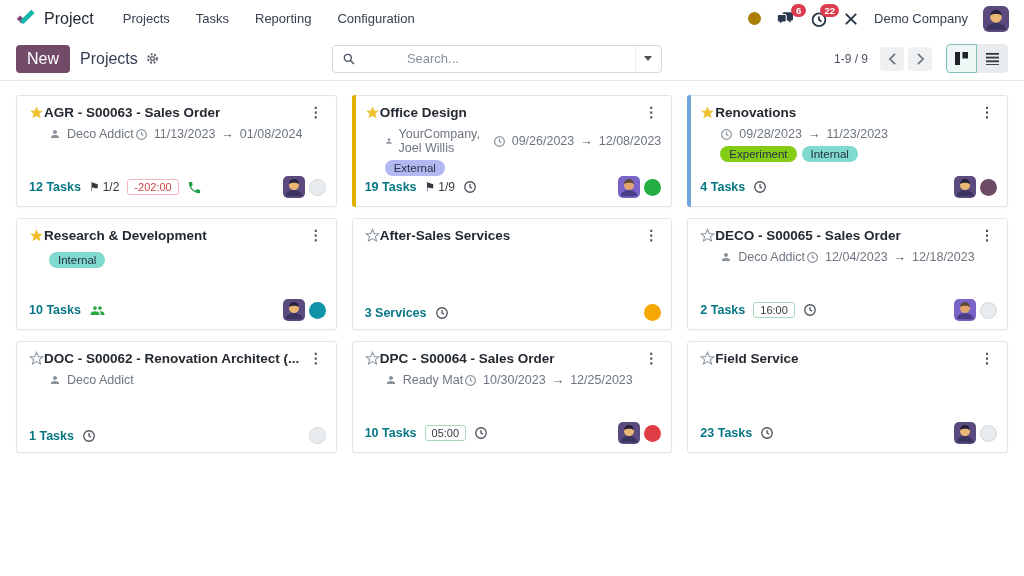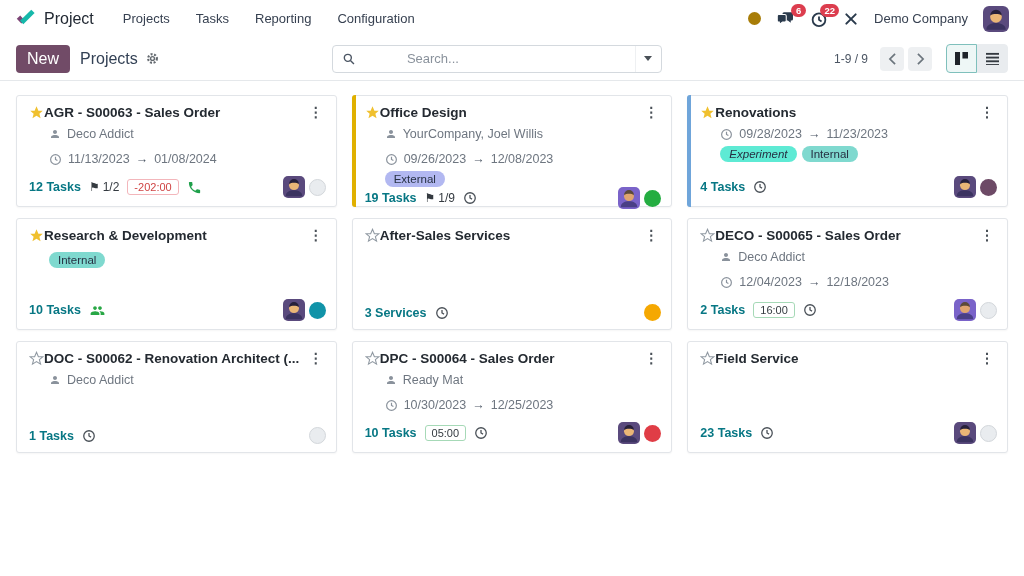--- a/index.html
+++ b/index.html
@@ -52,27 +52,27 @@
   .kcard { position:relative; background:#fff; border:1px solid #e2e5e9; border-radius:3px;
     box-shadow:0 1px 2px rgba(0,0,0,.04); padding:9px 10px 8px 12px; display:flex; flex-direction:column;
     cursor:pointer; }
   .stripe { position:absolute; left:-1px; top:-1px; bottom:-1px; width:4px; border-radius:3px 0 0 3px; }
   .stripe-yellow { background:#e0b000; }
   .stripe-blue { background:#6fa5da; }
   .khead { display:flex; align-items:flex-start; gap:0; }
   .ktitle { flex:1; font-size:13.5px; font-weight:bold; color:#242a31; white-space:nowrap;
     overflow:hidden; text-overflow:ellipsis; }
   .kebab { color:#495057; font-size:14px; font-weight:bold; padding:0 3px; cursor:pointer; line-height:1; }
-  .ksub { margin:3px 0 0 20px; display:flex; flex-direction:column; gap:11px; }
+  .ksub { margin:3px 0 0 20px; display:flex; flex-direction:row; gap:1px; }
   .subrow { display:flex; align-items:center; gap:6px; font-size:12.5px; color:#6e7680; }
   .subrow .arrow { color:#4b5563; }
   .ktags { margin:5px 0 0 20px; display:flex; gap:5px; }
   .tag { font-size:11.5px; color:#263043; padding:2px 9px; border-radius:10px; white-space:nowrap; }
   .t-external { background:#b2b8f1; }
-  .t-pink { background:#5eead4;font-style:italic; }
+  .t-pink { background:#84cc16; }
   .t-teal { background:#7fd9cf; }
   .kfoot { margin-top:auto; display:flex; align-items:center; gap:8px; }
   .kcount { font-size:12.5px; font-weight:bold; color:#077784; cursor:pointer; }
   .milestone { display:flex; align-items:center; gap:3px; font-size:12px; color:#343a40; }
   .flag-glyph { font-size:12px; color:#343a40; }
   .kbadge { font-size:11px; padding:1px 6px; border-radius:3px; background:#fff; }
   .kbadge.danger { border:1px solid #f3b6bb; color:#cf4444;text-align:right; }
   .kbadge.success { border:1px solid #a6d9b7; color:#343a40; }
   .foot-icon { display:flex; align-items:center; cursor:pointer; }
   .kfoot-right { margin-left:auto; display:flex; align-items:center; gap:4px; }

